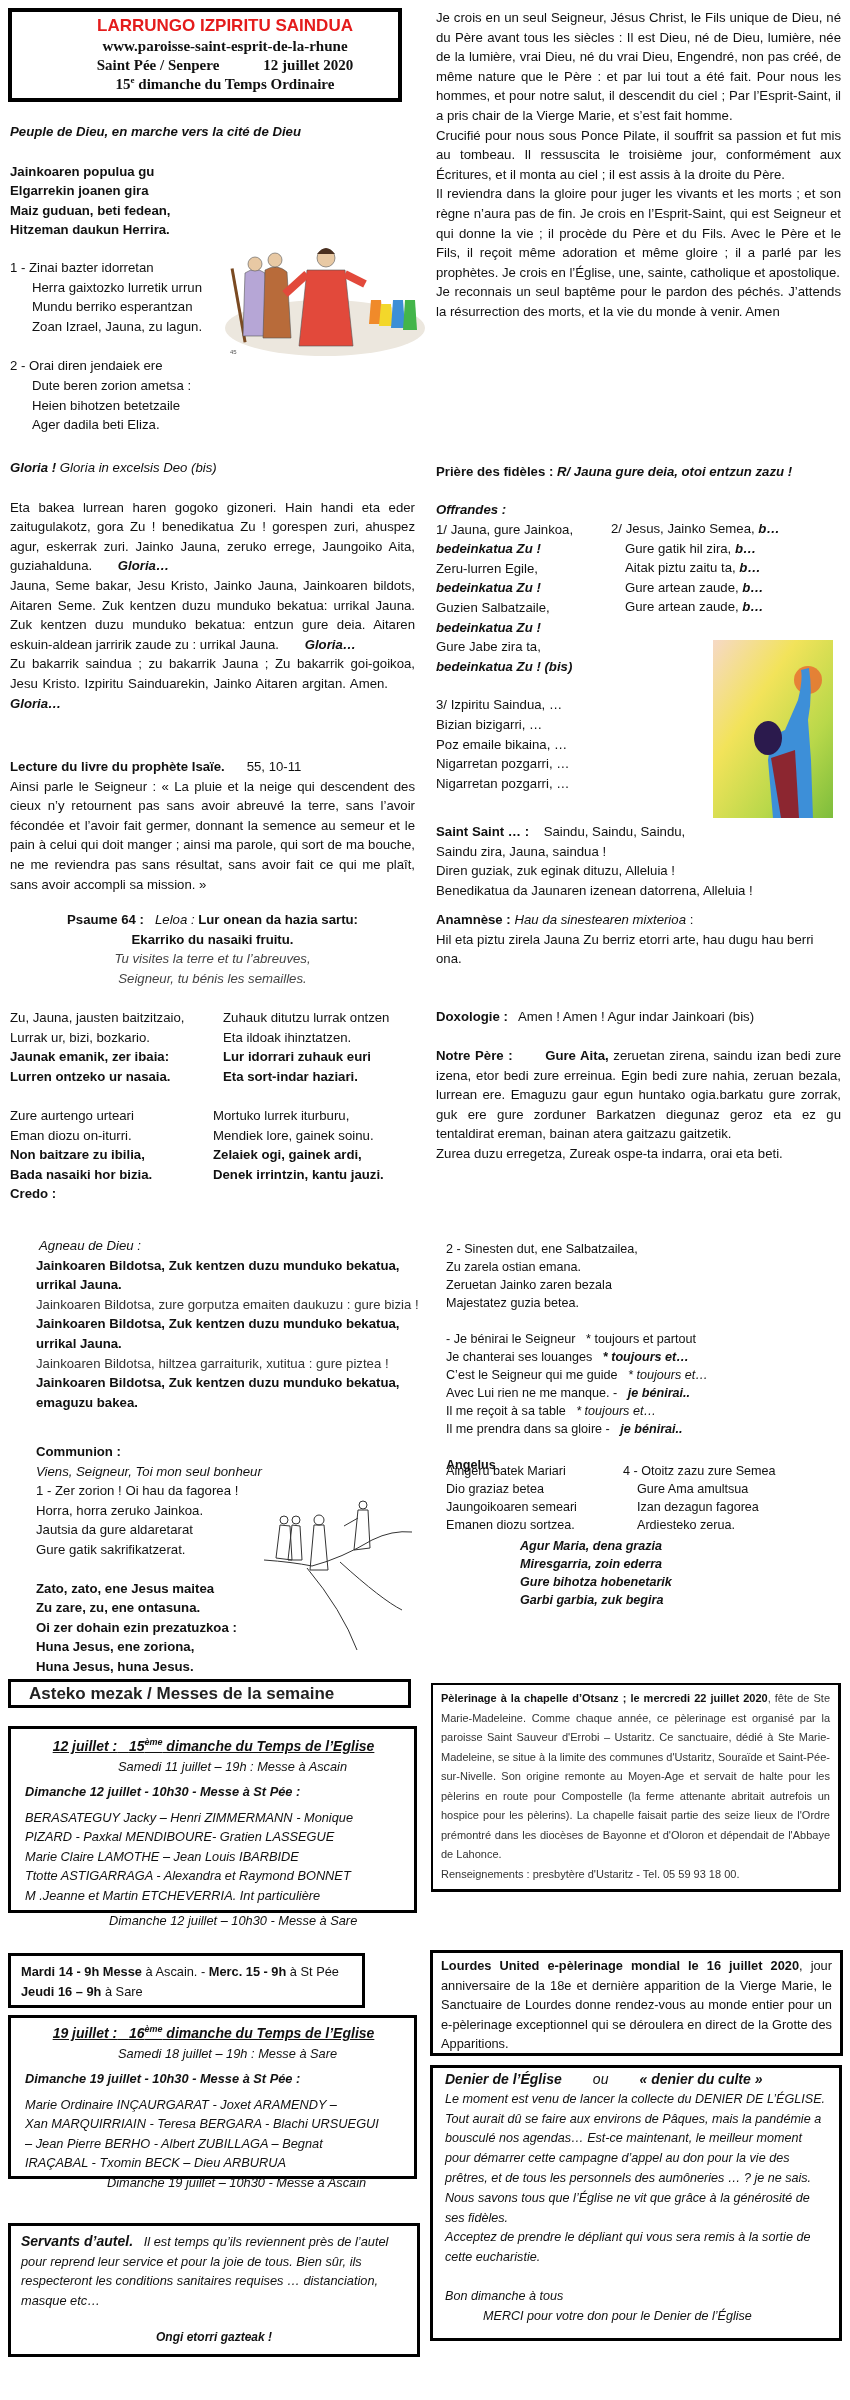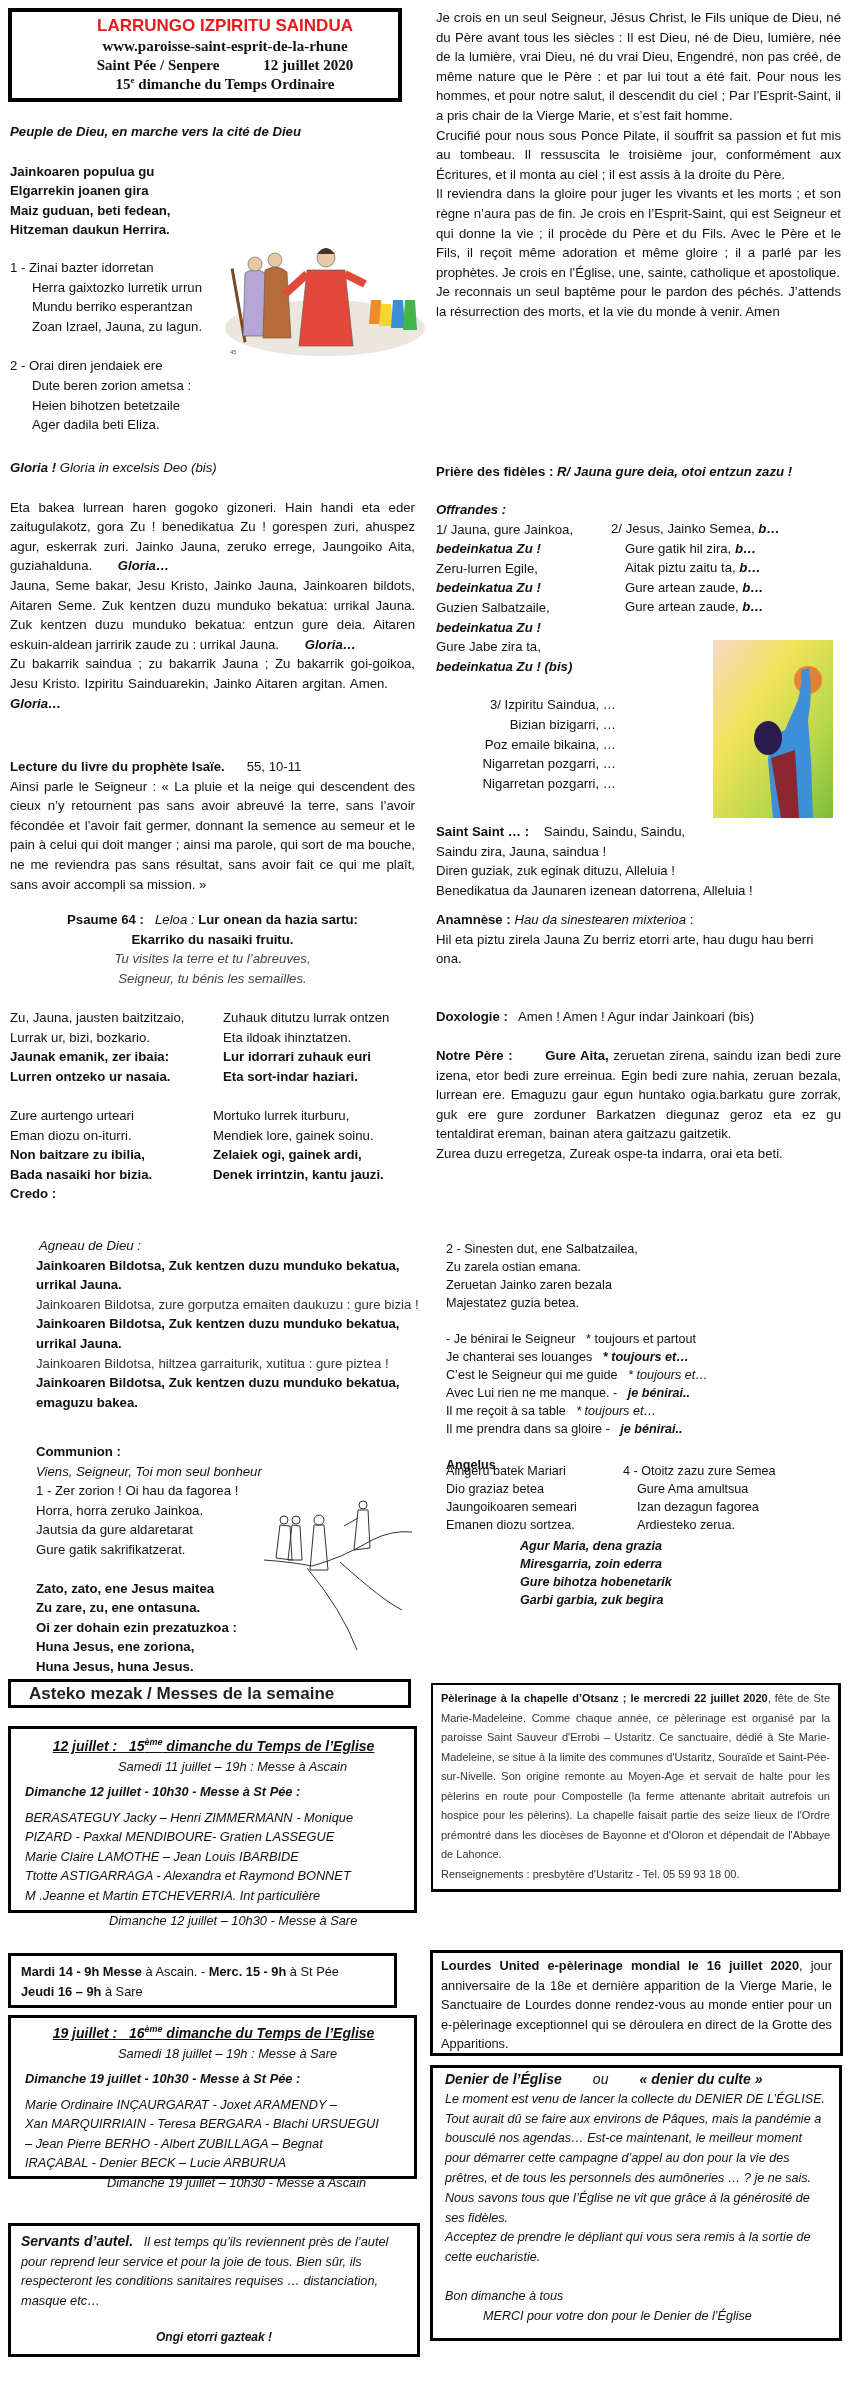--- a/index.html
+++ b/index.html
@@ -133,21 +133,21 @@
   <div id="off-col1">
       <div>1/ Jauna, gure Jainkoa,</div>
       <div class="bi">bedeinkatua Zu !</div>
       <div>Zeru-lurren Egile,</div>
       <div class="bi">bedeinkatua Zu !</div>
       <div>Guzien Salbatzaile,</div>
       <div class="bi">bedeinkatua Zu !</div>
       <div>Gure Jabe zira ta,</div>
       <div class="bi">bedeinkatua Zu ! (bis)</div>
     </div>
-  <div style="margin-top:19px;text-align:right;">
+  <div style="margin-top:19px;">
     <div>3/ Izpiritu Saindua,  …</div>
     <div>Bizian bizigarri, …</div>
     <div>Poz emaile bikaina, …</div>
     <div>Nigarretan pozgarri, …</div>
     <div>Nigarretan pozgarri, …</div>
   </div>
 </div>
 <div class="abs" style="left:611px; top:519px; width:230px;" id="off-col2">
     <div><span>2/ Jesus, Jainko Semea, </span><span class="bi">b…</span></div>
     <div style="padding-left: 14px;"><span>Gure gatik hil zira, </span><span class="bi">b…</span></div>
@@ -278,34 +278,34 @@
   <div class="bi" style="margin-top:6px;">Dimanche 12 juillet  - 10h30 - Messe à St Pée :</div>
   <div class="i" style="margin-top:6px;">
     <div>BERASATEGUY Jacky – Henri ZIMMERMANN - Monique PIZARD - Paxkal MENDIBOURE- Gratien LASSEGUE</div>
     <div>Marie Claire LAMOTHE – Jean Louis IBARBIDE</div>
     <div>Ttotte ASTIGARRAGA - Alexandra et Raymond BONNET</div>
     <div>M .Jeanne et Martin ETCHEVERRIA. Int particulière</div>
   </div>
   <div class="i" style="margin-top:6px; padding-left:84px;">Dimanche 12 juillet – 10h30 - Messe à Sare</div>
 </div>
 
-<div class="abs boxed" style="left:8px; top:1953px; width:389px; height:55px; padding:6px 10px; font-size:12.8px; line-height:20px;">
+<div class="abs boxed" style="left:8px; top:1953px; width:357px; height:55px; padding:6px 10px; font-size:12.8px; line-height:20px;">
   <div><span class="b">Mardi 14 - 9h Messe</span><span> à Ascain. -   </span><span class="b">Merc. 15 - 9h</span><span> à St Pée</span></div>
   <div><span class="b">Jeudi 16 – 9h</span><span> à Sare</span></div>
 </div>
 
 <div class="abs boxed" style="left:8px; top:2015px; width:409px; height:164px; padding:6px 12px 0 14px; font-size:12.8px; line-height:19.5px;">
   <div class="bi center" style="font-size:14px;"><u><span>19 juillet :</span>&nbsp;&nbsp; <span>16</span><sup>ème</sup><span> dimanche du Temps de l’Eglise</span></u></div>
   <div class="i" style="padding-left:93px;">Samedi 18 juillet – 19h : Messe à Sare</div>
   <div class="bi" style="margin-top:6px;">Dimanche 19 juillet  - 10h30 - Messe à St Pée :</div>
   <div class="i" style="margin-top:6px;">
     <div>Marie Ordinaire INÇAURGARAT - Joxet ARAMENDY –</div>
     <div> Xan MARQUIRRIAIN  - Teresa BERGARA - Blachi URSUEGUI</div>
     <div>– Jean Pierre BERHO - Albert ZUBILLAGA – Begnat</div>
-    <div>IRAÇABAL - Denier BECK – Lucie ARBURUA</div>
+    <div>IRAÇABAL - Txomin BECK – Dieu ARBURUA</div>
   </div>
   <div class="i" style="padding-left:82px;">Dimanche 19 juillet – 10h30 - Messe à Ascain</div>
 </div>
 
 <div class="abs boxed" style="left:8px; top:2223px; width:412px; height:134px; padding:6px 10px; font-size:12.8px; line-height:19.5px;">
   <div class="i"><span class="bi" style="font-size:14px;">Servants d’autel.</span>&nbsp;&nbsp; <span>Il est temps qu’ils reviennent près de l’autel pour reprend leur service et pour la joie de tous. Bien sûr, ils respecteront les conditions sanitaires requises … distanciation, masque etc…</span></div>
   <div class="bi center" style="margin-top:18px; font-size:12px;">Ongi etorri gazteak !</div>
 </div>
 
 <div class="abs boxed j" style="left:431px; top:1683px; width:410px; height:209px; padding:4px 8px; font-size:11px; line-height:19.5px; border-width:2px 3px 3px 2px; color:#333;">

